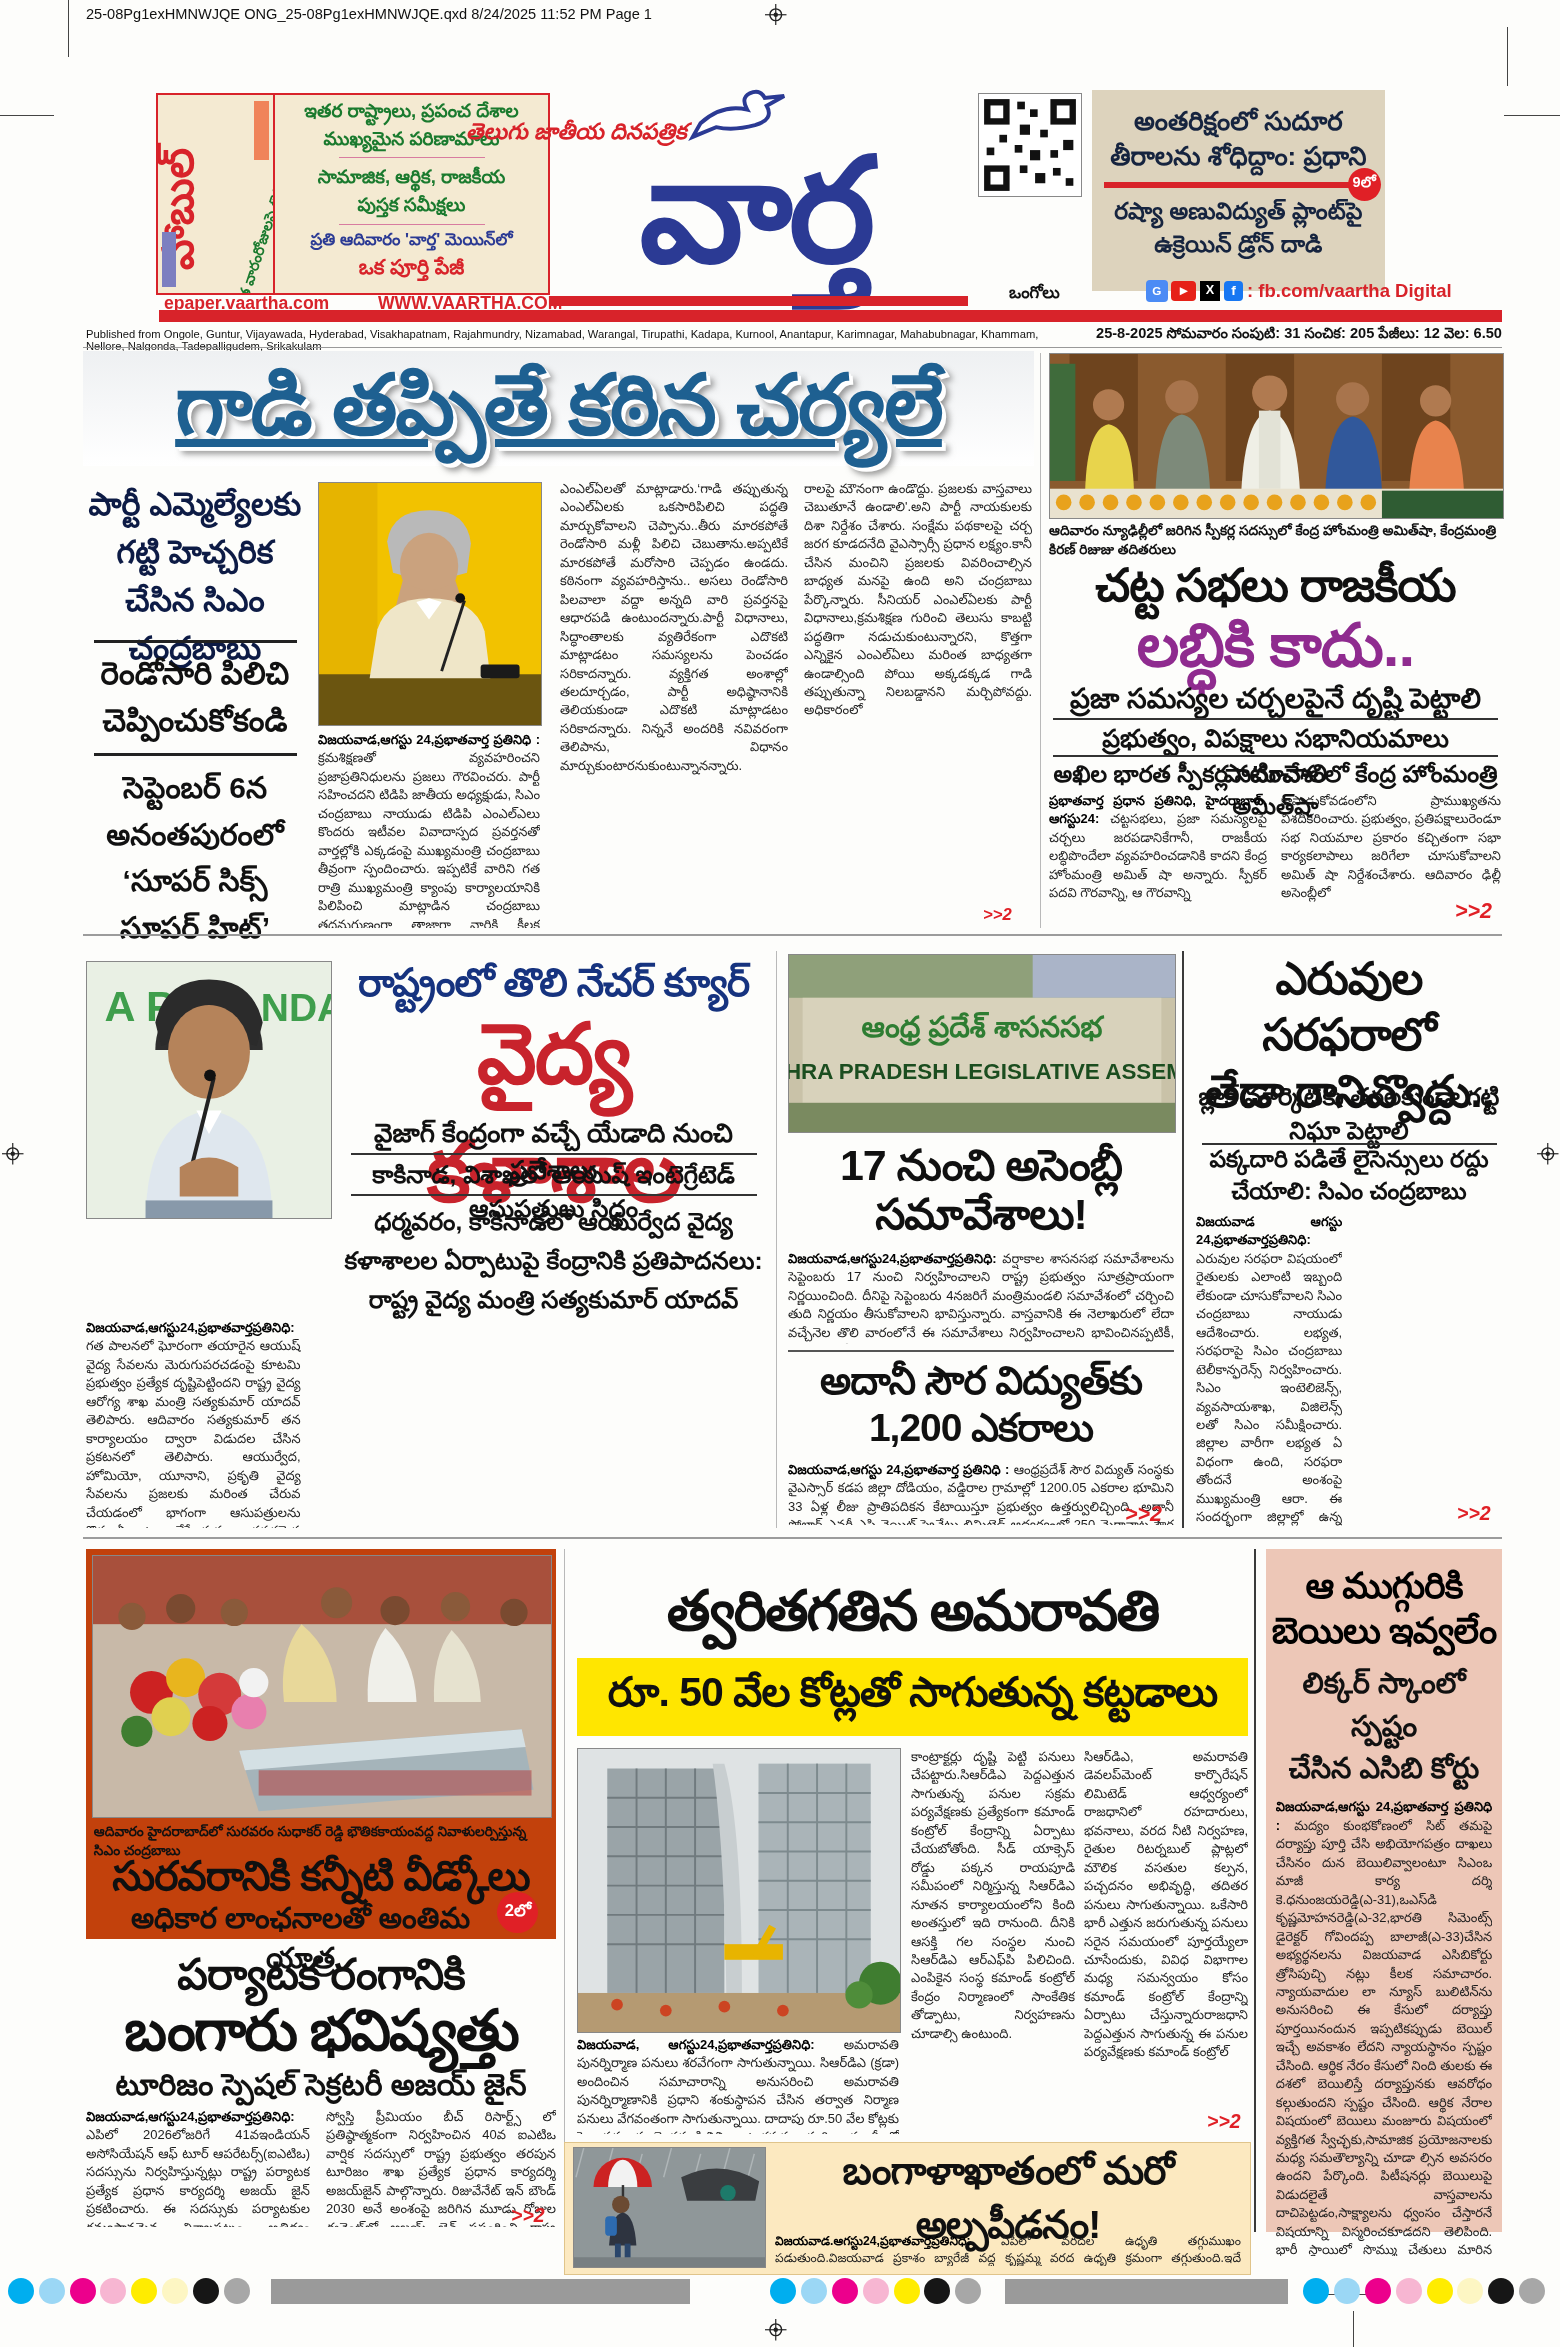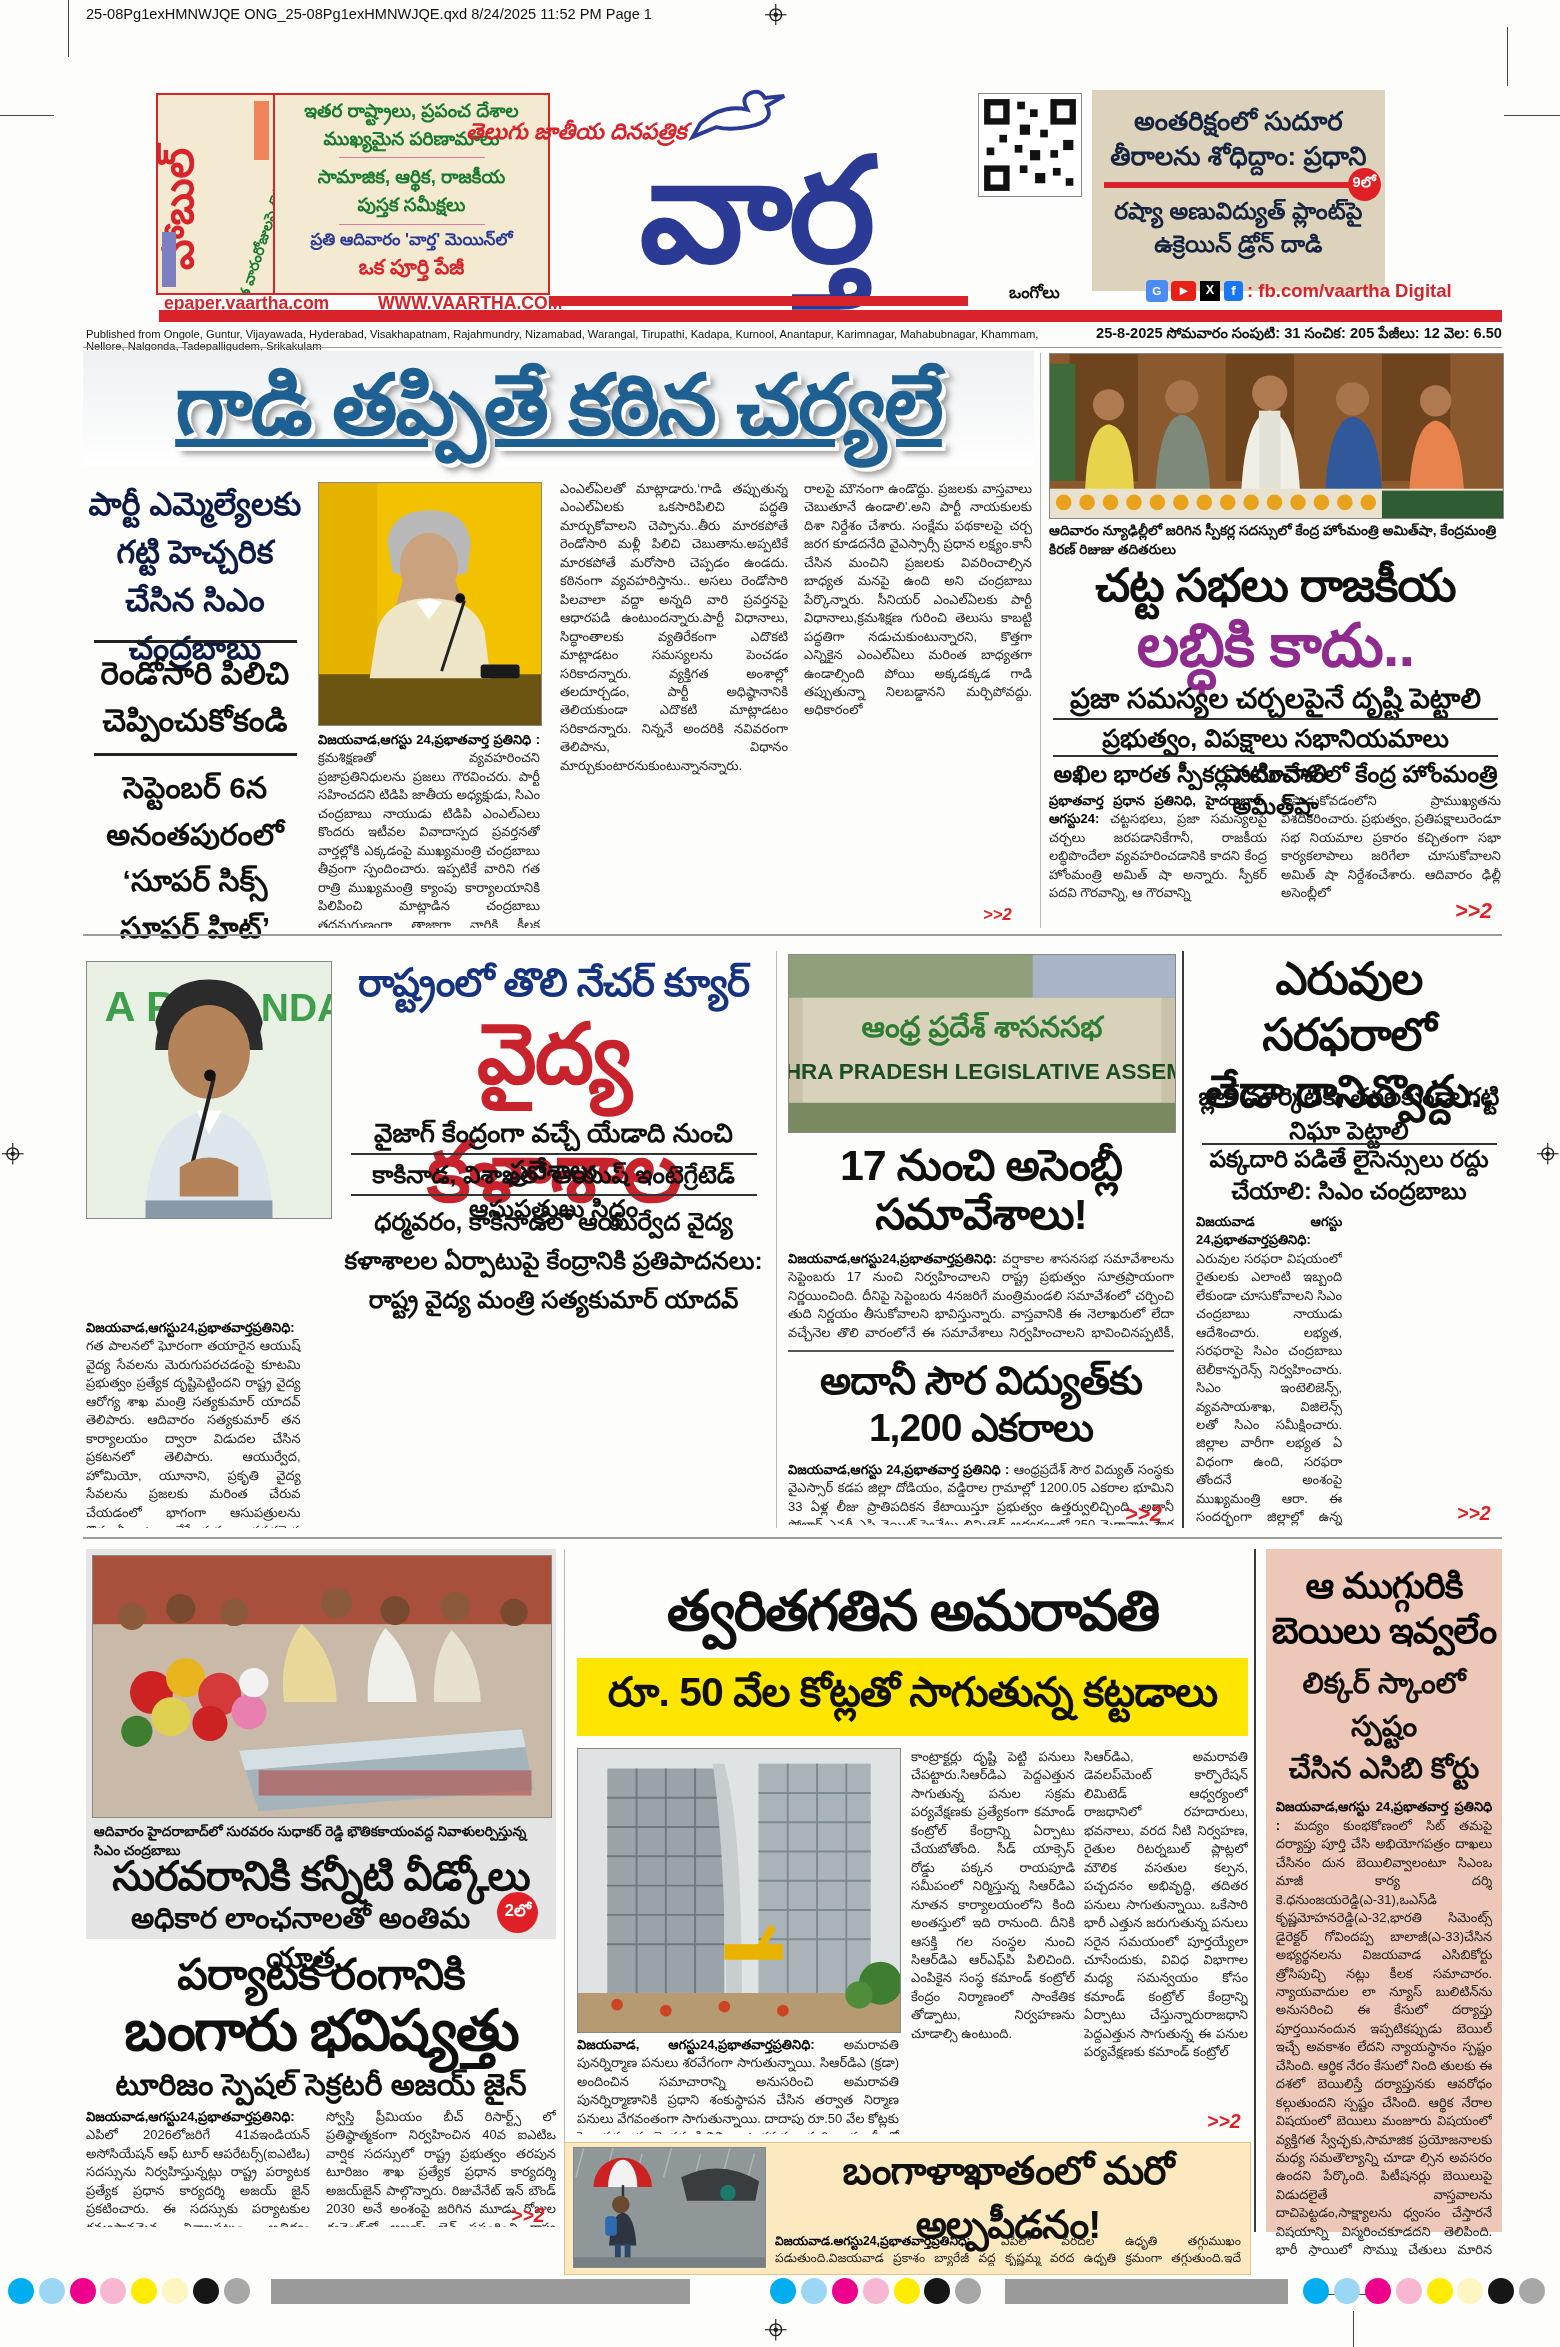--- a/index.html
+++ b/index.html
@@ -313,21 +313,21 @@
   <div class="abs clip" style="left:1196px;top:1213px;width:306px;height:314px;column-count:2;column-gap:13.7px;">
     <div class="body-txt" style="height:auto;">
       <span class="dl">విజయవాడ ఆగస్టు 24,ప్రభాతవార్తప్రతినిధి:</span>
       <span>ఎరువుల సరఫరా విషయంలో రైతులకు ఎలాంటి ఇబ్బంది లేకుండా చూసుకోవాలని సిఎం చంద్రబాబు నాయుడు ఆదేశించారు. లభ్యత, సరఫరాపై సిఎం చంద్రబాబు టెలీకాన్ఫరెన్స్ నిర్వహించారు. సిఎం ఇంటెలిజెన్స్, వ్యవసాయశాఖ, విజిలెన్స్ లతో సిఎం సమీక్షించారు. జిల్లాల వారీగా లభ్యత ఏ విధంగా ఉంది, సరఫరా తోందనే అంశంపై ముఖ్యమంత్రి ఆరా. ఈ సందర్భంగా జిల్లాల్లో ఉన్న పరిస్థితిని వివరించారు. అవసరానికి తగ్గట్టుగా యూరియాను అందుబాటులో ఉంచేలా అధికారులు ముఖ్యమంత్రికి వివరించారు. ఫెడ్ ద్వారా ఎంతమేర ఎరువులను అందిస్తున్నారని చంద్రబాబు అడిగారు. రైతులకు ఎరువుల కేటాయింపు తగ్గించి మార్కెట్లో ఎక్కువగా సరఫరా జరిగేలా చూడాలని మంత్రి ఆదేశించారు. మార్క్ ఫెడ్ 70 శాతం మేర ఎరువులు రైతులకు అయ్యేలా ప్రణాళికలు సిద్ధం చేస్తోందని. సిఎం చంద్రబాబు సూచించారు. భారీ స్థాయిలో విజిలెన్స్ తనిఖీలు చేపట్టాలని ముఖ్యమంత్రి</span>
     </div>
   </div>
   <div class="abs" style="left:1457px;top:1502px;"><span class="more" style="font-size:19.5px;">&gt;&gt;2</span></div>
 
   <div class="abs hline" style="left:83px;top:1537px;width:1419px;"></div>
 
-  <div class="abs" style="left:86px;top:1549px;width:470px;height:390px;background:#e5e5e5;">
+  <div class="abs" style="left:86px;top:1549px;width:470px;height:390px;background:#c2410c;">
     <svg class="photo-frame" style="position:absolute;left:5.9px;top:5.9px;width:458px;height:261px;" viewBox="0 0 470 268" preserveAspectRatio="none">
       <rect width="470" height="268" fill="#c8b9a8"></rect>
       <rect x="0" y="0" width="470" height="70" fill="#a8503c"></rect>
       <g>
           <circle cx="40" cy="62" r="14" fill="#8a5a3a"></circle>
           <circle cx="90" cy="54" r="15" fill="#7a4a30"></circle>
           <circle cx="145" cy="58" r="14" fill="#8a5a3a"></circle>
           <circle cx="250" cy="48" r="16" fill="#8a5a3a"></circle>
           <circle cx="310" cy="56" r="15" fill="#7a4a30"></circle>
           <circle cx="372" cy="52" r="15" fill="#8a5a3a"></circle>

